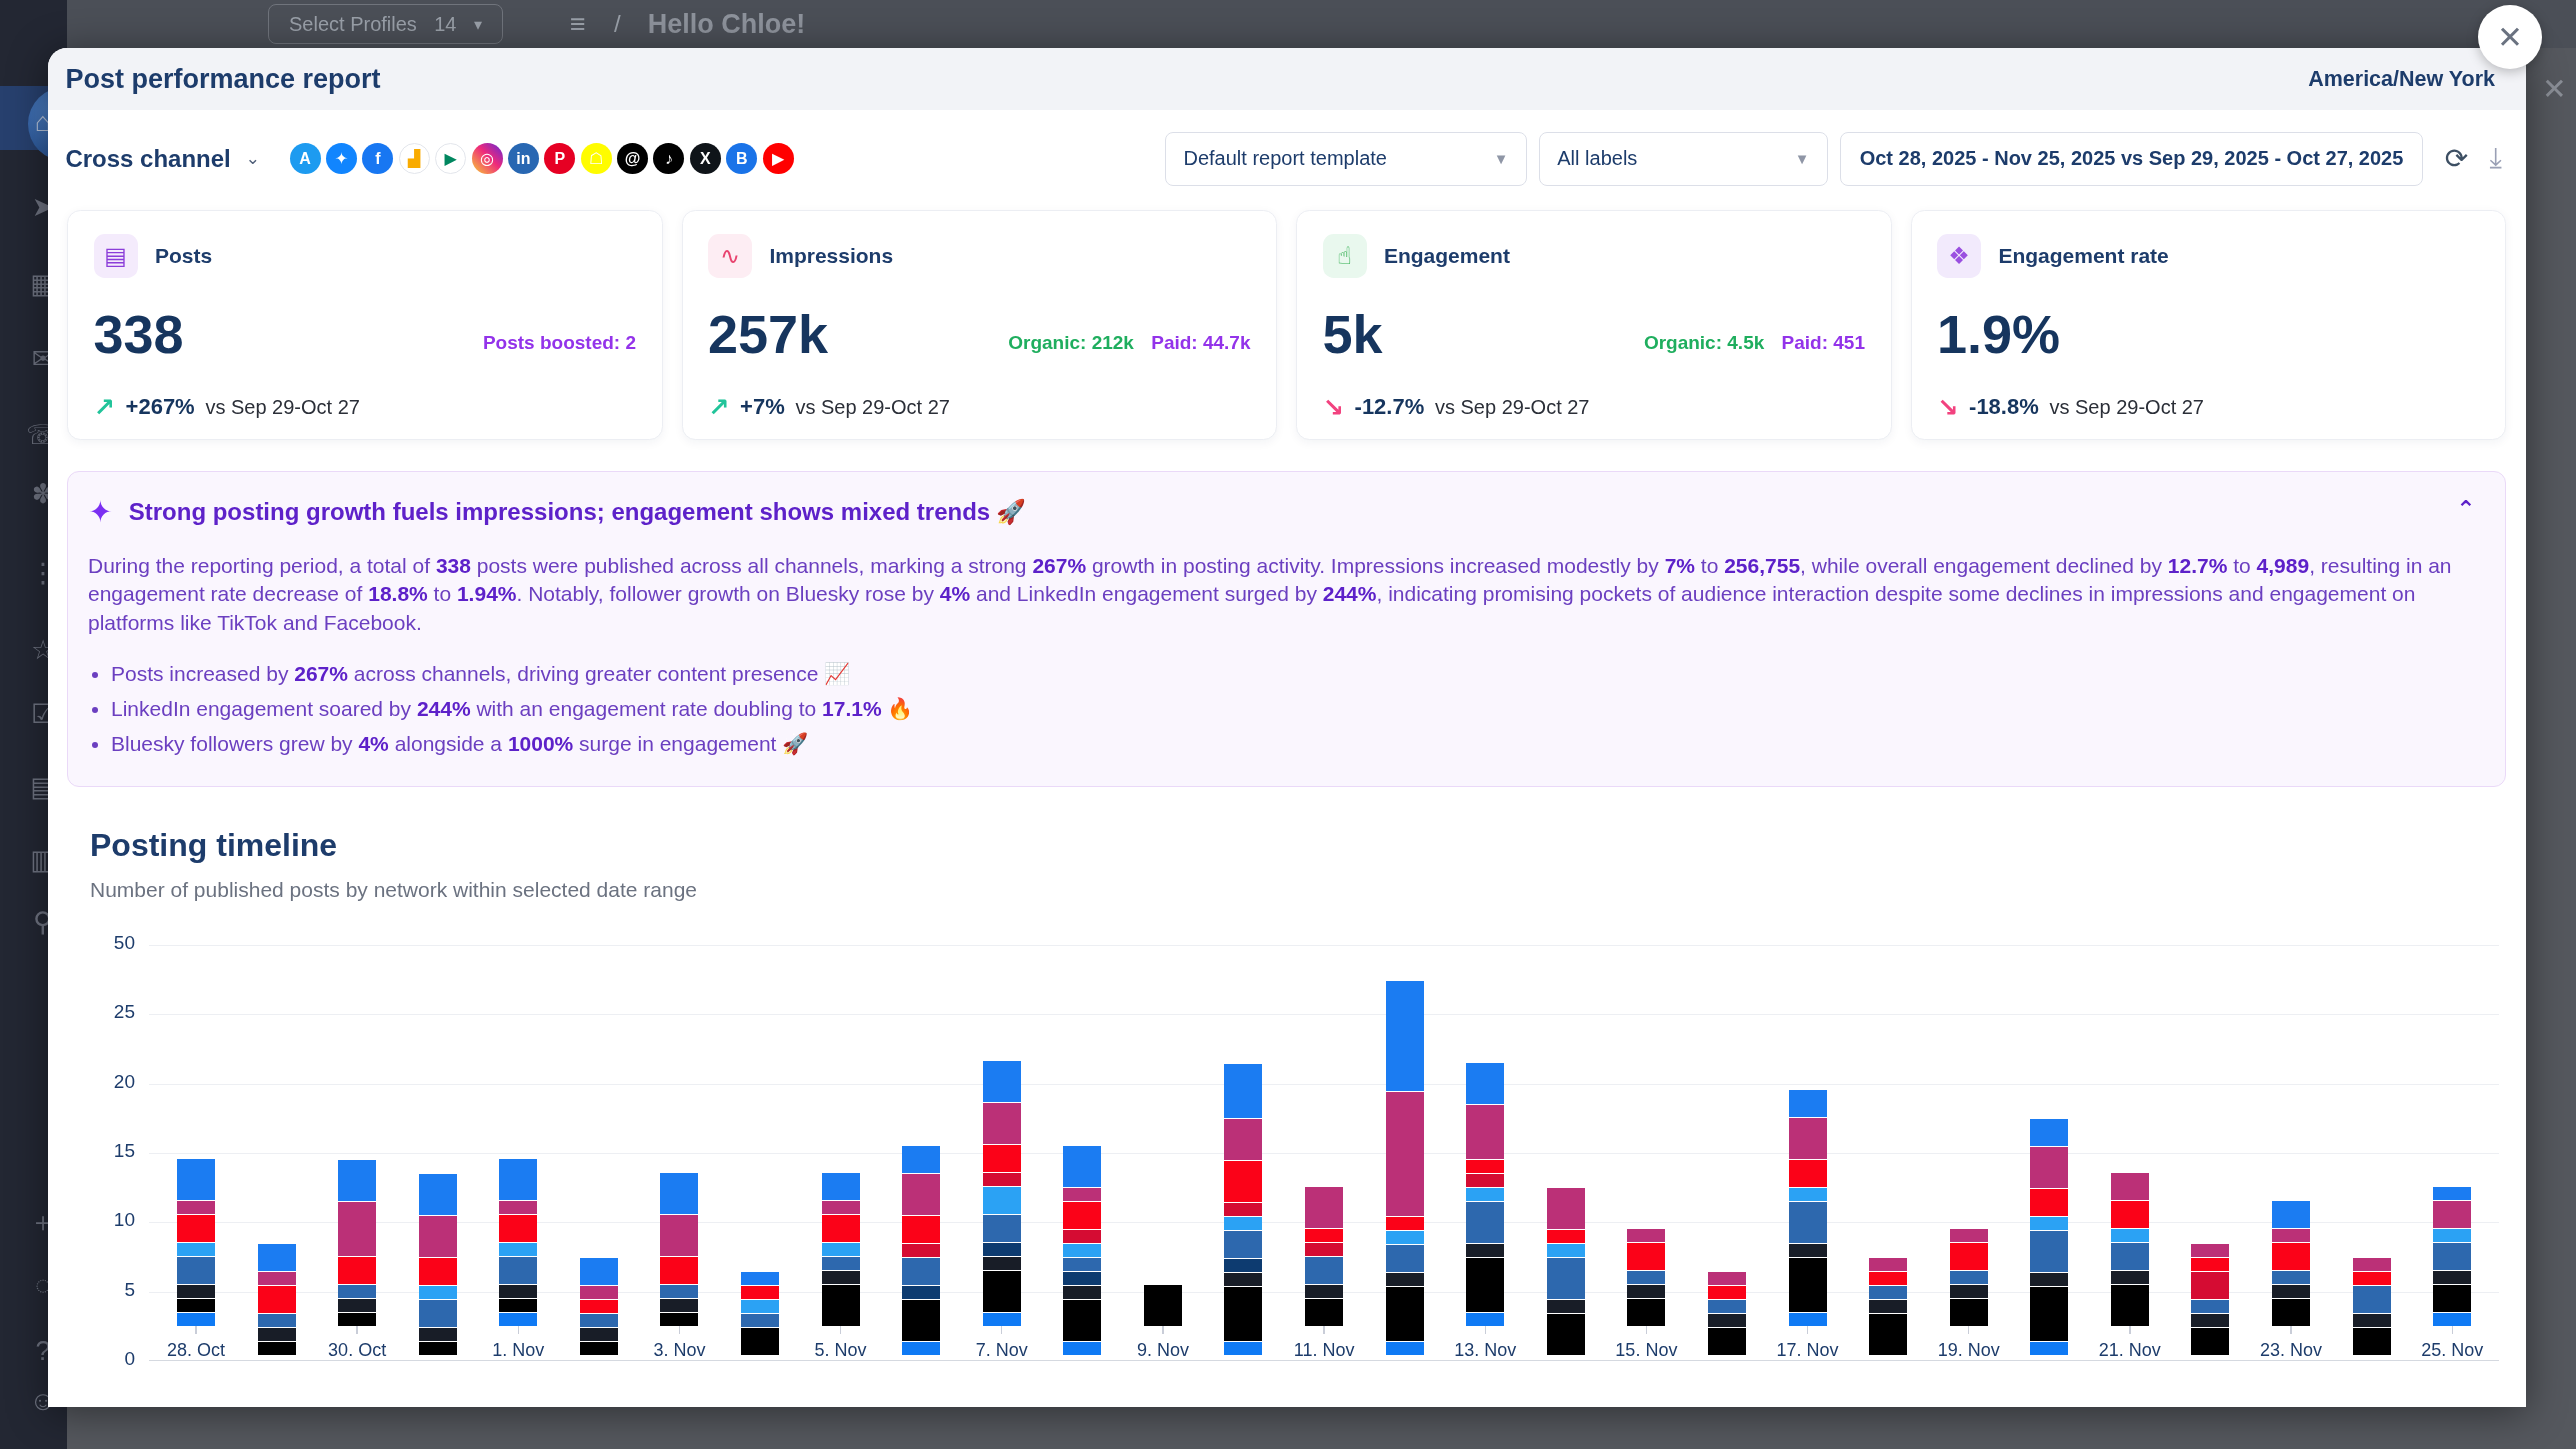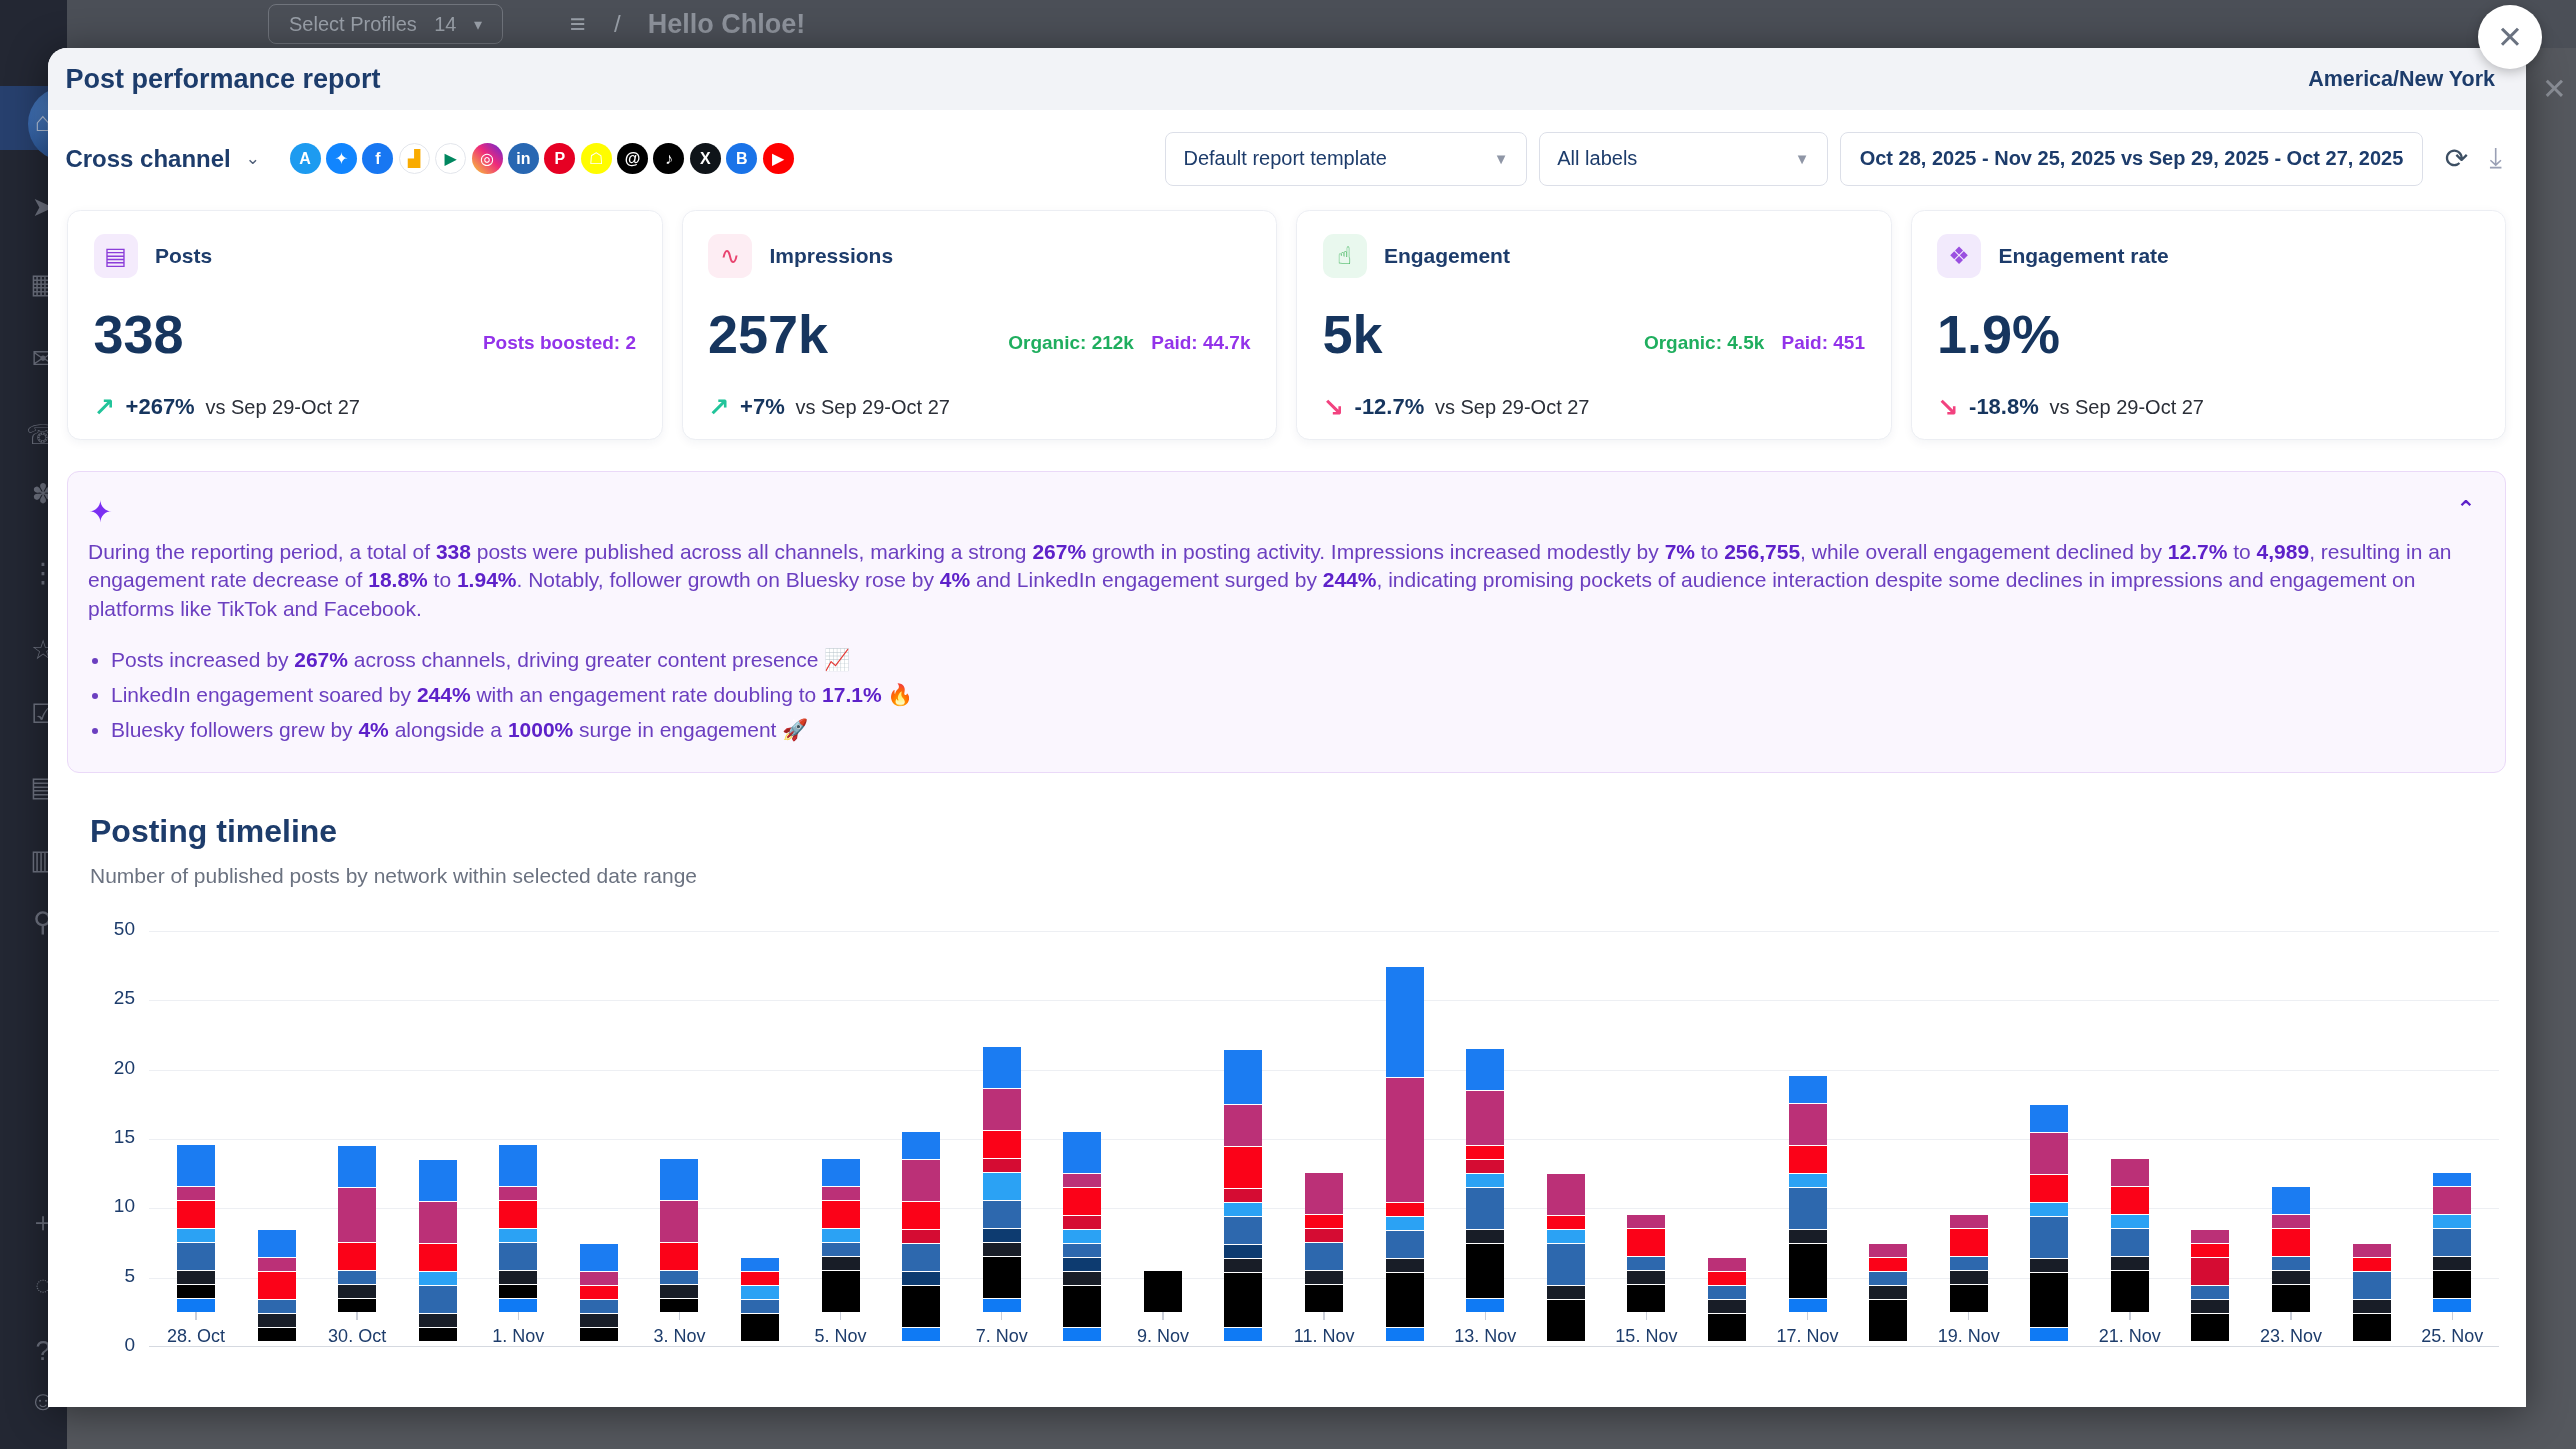--- a/index.html
+++ b/index.html
@@ -58,21 +58,21 @@
   .up .arrow{color:#21c49a;}
   .down .arrow{color:#f2427f;}
   .delta{font-size:22px;font-weight:700;color:#16355e;}
   .compare{font-size:20px;color:#2b2f38;}
   
   .summary{margin:31px 20px 0 19px;background:#faf6fe;border:1.3px solid #ead9f8;border-radius:12px;padding:23px 29.5px 24px 20px;position:relative;}
   .sum-head{display:flex;align-items:center;gap:16px;}
   .sparkle{color:#7b2ff2;font-size:29.5px;}
   .sum-title{font-size:24px;font-weight:700;color:#5d21c9;}
   .sum-collapse{position:absolute;right:29.5px;top:24px;font-size:23px;color:#5d21c9;font-weight:700;cursor:pointer;}
-  .sum-body{margin-top:9px;font-size:21px;line-height:1.38;color:#6b3fc0;max-width:2402px;}
+  .sum-body{margin-top:23px;font-size:21px;line-height:1.38;color:#6b3fc0;max-width:2402px;}
   .sum-body b,.sum-bullets b{color:#5d21c9;}
   .sum-bullets{margin:17.4px 0 0 23px;padding:0;}
   .sum-bullets li{font-size:21px;line-height:1.68;color:#6b3fc0;}
   
   .tl-title{margin:40px 0 0 42px;font-size:32px;font-weight:700;color:#1d3c6b;}
   .tl-sub{margin:14.8px 0 0 42px;font-size:21px;color:#6b7280;}
   
   .chart{position:relative;margin:43px 27px 0 101px;height:416px;}
   .gridline{position:absolute;left:0;right:0;height:0.7px;background:#edeff3;}
   .gridline.zero{background:#d5d9e0;height:1.3px;}
@@ -229,20 +229,21 @@
         <span class="arrow">↘</span>
         <span class="delta">-18.8%</span>
         <span class="compare">vs Sep 29-Oct 27</span>
       </div>
     </div>
   </div>
 
   <div class="summary">
     <div class="sum-head">
       <span class="sparkle">✦</span>
+      <span class="sum-title">Strong posting growth fuels impressions; engagement shows mixed trends 🚀</span>
     </div>
     <span class="sum-collapse">⌃</span>
     <div class="sum-body">During the reporting period, a total of <b>338</b> posts were published across all channels, marking a strong <b>267%</b> growth in posting activity. Impressions increased modestly by <b>7%</b> to <b>256,755</b>, while overall engagement declined by <b>12.7%</b> to <b>4,989</b>, resulting in an engagement rate decrease of <b>18.8%</b> to <b>1.94%</b>. Notably, follower growth on Bluesky rose by <b>4%</b> and LinkedIn engagement surged by <b>244%</b>, indicating promising pockets of audience interaction despite some declines in impressions and engagement on platforms like TikTok and Facebook.</div>
     <ul class="sum-bullets" id="bullets">
         <li>Posts increased by <b>267%</b> across channels, driving greater content presence 📈</li>
         <li>LinkedIn engagement soared by <b>244%</b> with an engagement rate doubling to <b>17.1%</b> 🔥</li>
         <li>Bluesky followers grew by <b>4%</b> alongside a <b>1000%</b> surge in engagement 🚀</li>
       </ul>
   </div>
 

